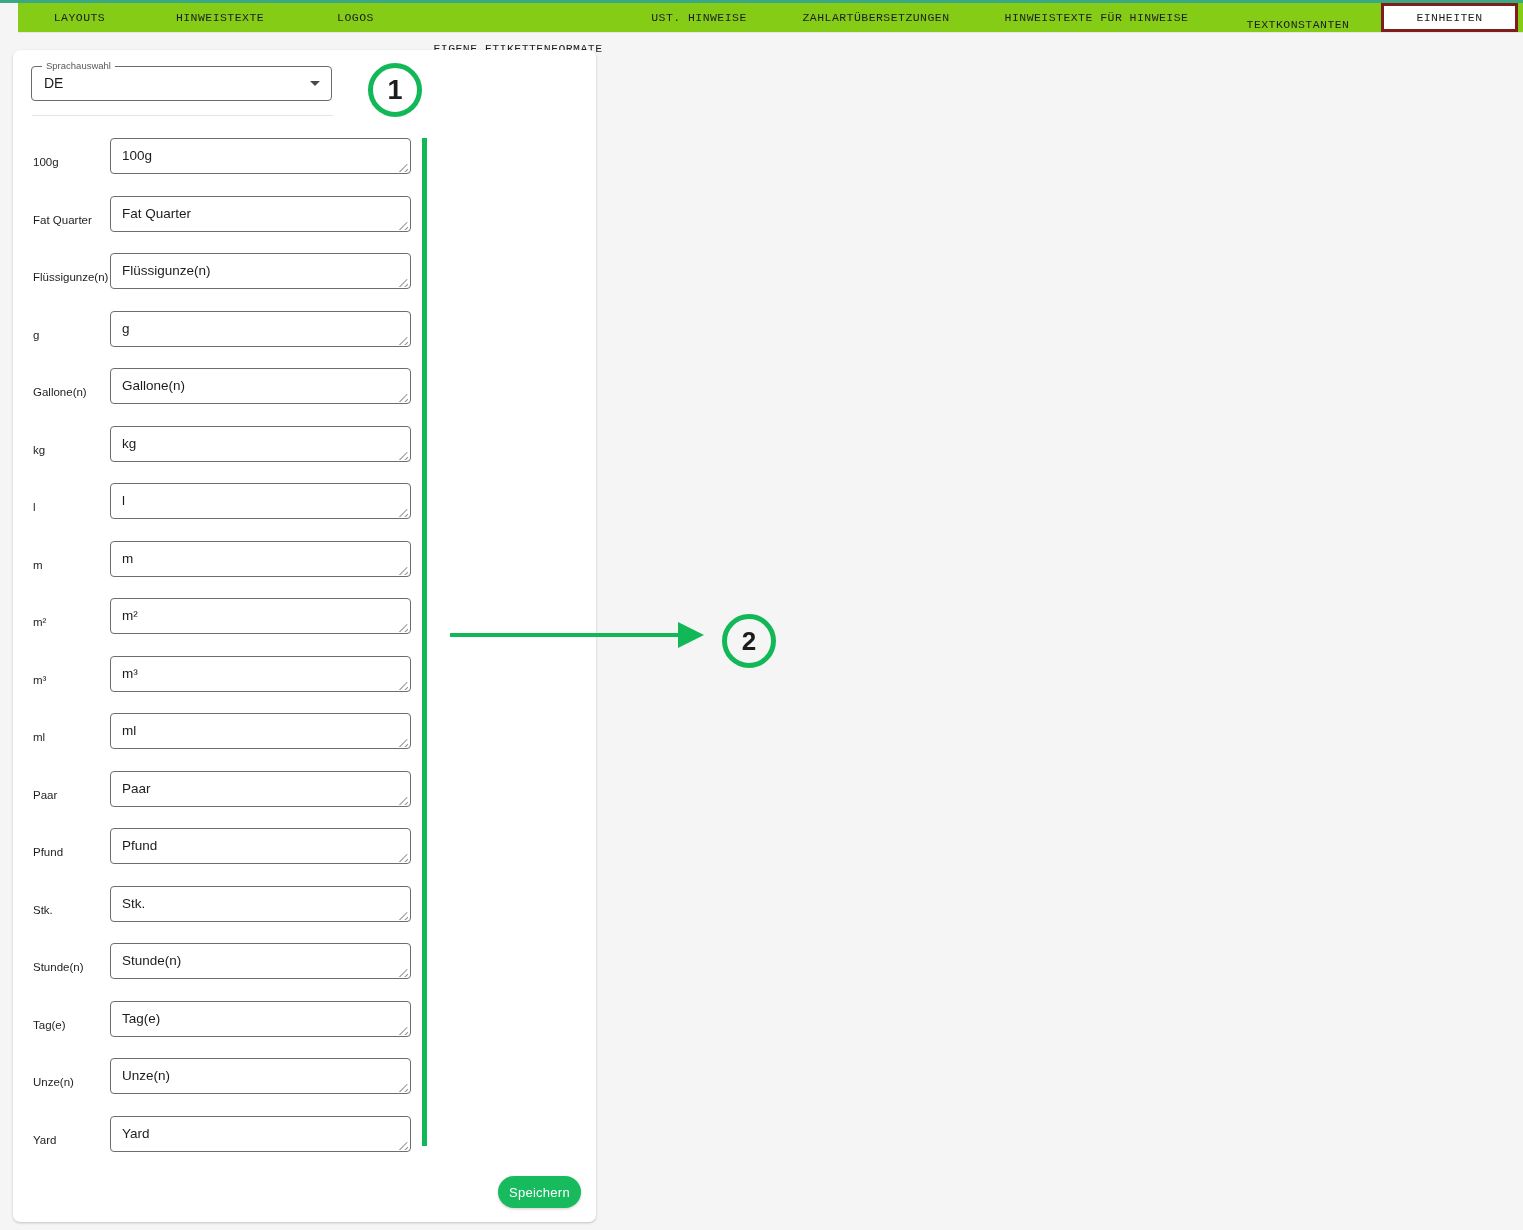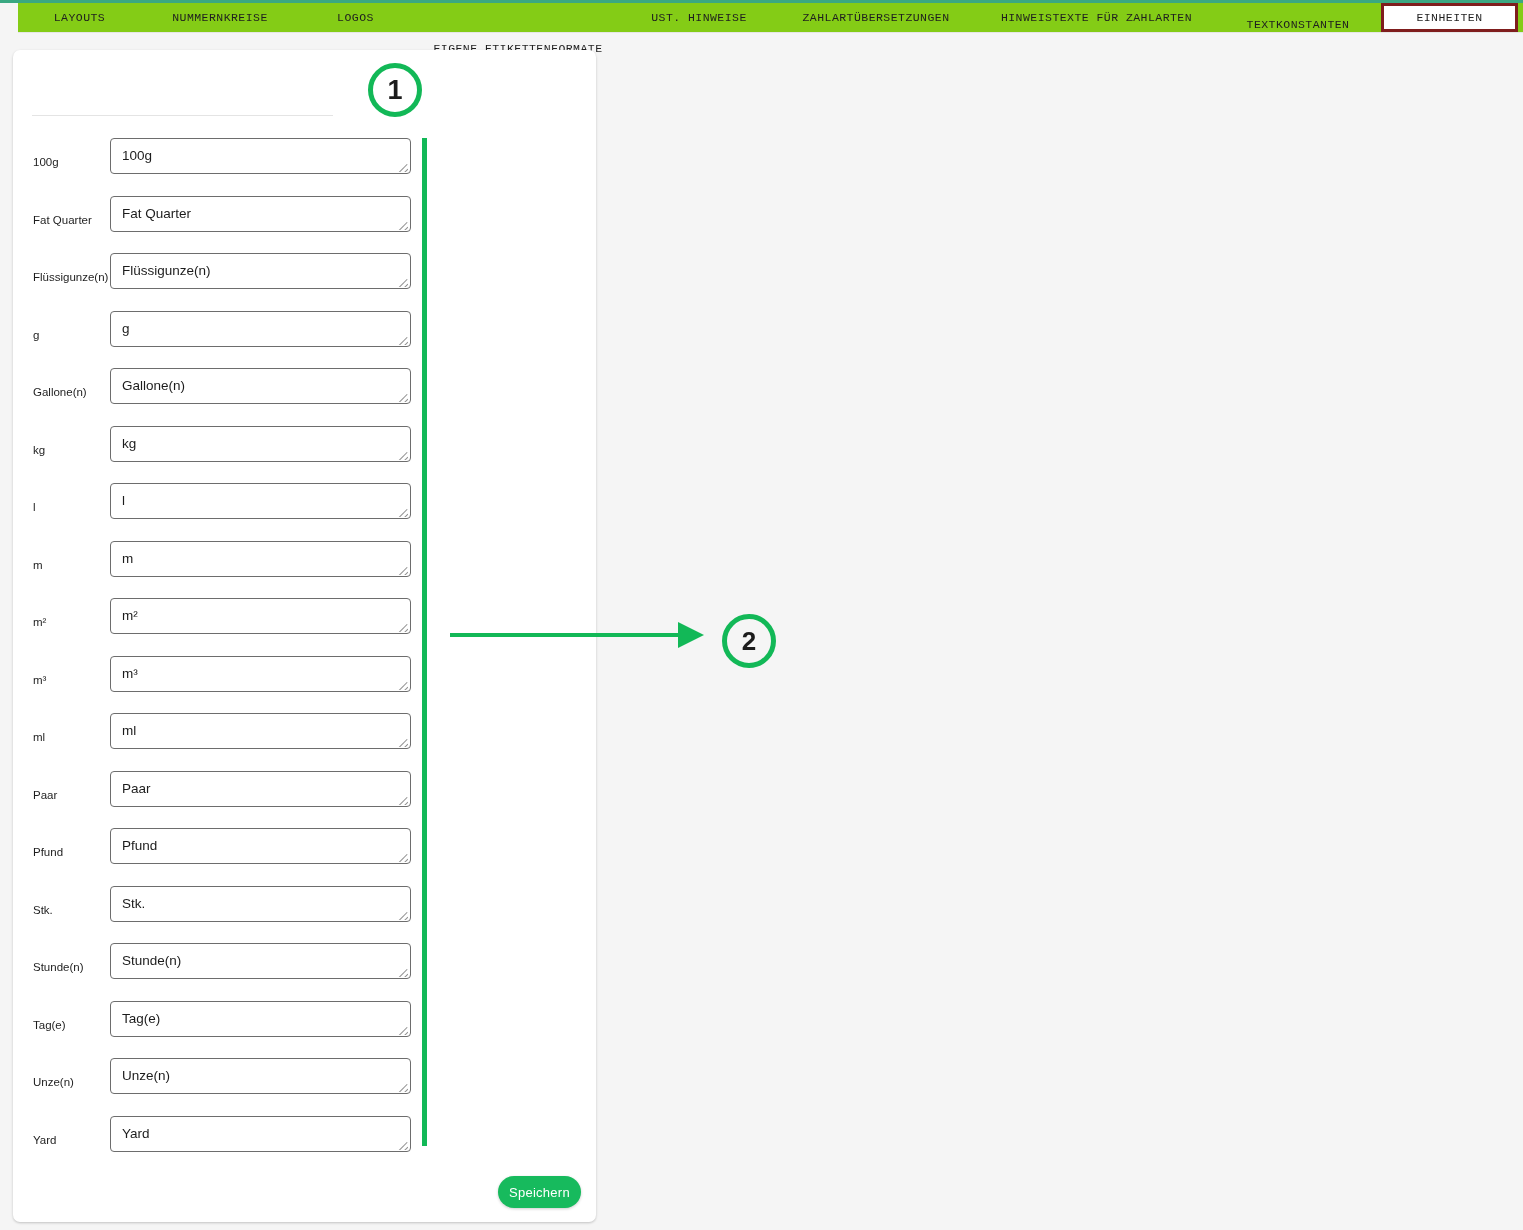--- a/index.html
+++ b/index.html
@@ -258,32 +258,38 @@
     border-left: 26px solid #12b857;
   }
 </style>
 </head>
 <body>
 
 <div class="top-accent"></div>
 
 <div class="tabbar" id="tabbar">
     <div class="tab" style="left: 0px; width: 123px;">LAYOUTS</div>
-    <div class="tab" style="left: 123px; width: 158px;">NUMMERNKREISE</div>
+    <div class="tab" style="left: 123px; width: 158px;">HINWEISTEXTE</div>
     <div class="tab" style="left: 281px; width: 113px;">LOGOS</div>
     <div class="tab" style="left: 394px; width: 212px; margin-top: 31px;">EIGENE ETIKETTENFORMATE</div>
     <div class="tab" style="left: 606px; width: 150px;">UST. HINWEISE</div>
     <div class="tab" style="left: 756px; width: 204px;">ZAHLARTÜBERSETZUNGEN</div>
-    <div class="tab" style="left: 960px; width: 237px;">HINWEISTEXTE FÜR ZAHLARTEN</div>
+    <div class="tab" style="left: 960px; width: 237px;">HINWEISTEXTE FÜR HINWEISE</div>
     <div class="tab" style="left: 1197px; width: 166px; margin-top: 7px;">TEXTKONSTANTEN</div>
     <div class="tab active" style="left: 1363px; width: 137px;">EINHEITEN</div>
   </div>
 
 <div class="card">
 
+  <div class="lang-wrap">
+    <div class="lang-field"></div>
+    <div class="lang-label">Sprachauswahl</div>
+    <div class="lang-value">DE</div>
+    <div class="lang-caret"></div>
+  </div>
 
   <div class="divider"></div>
 
   <div class="rows" id="rows">
       <div class="row">
         <div class="row-label">100g</div>
         <div class="row-box">
           <div class="val">100g</div>
           <div class="resize-grip"></div>
         </div>

